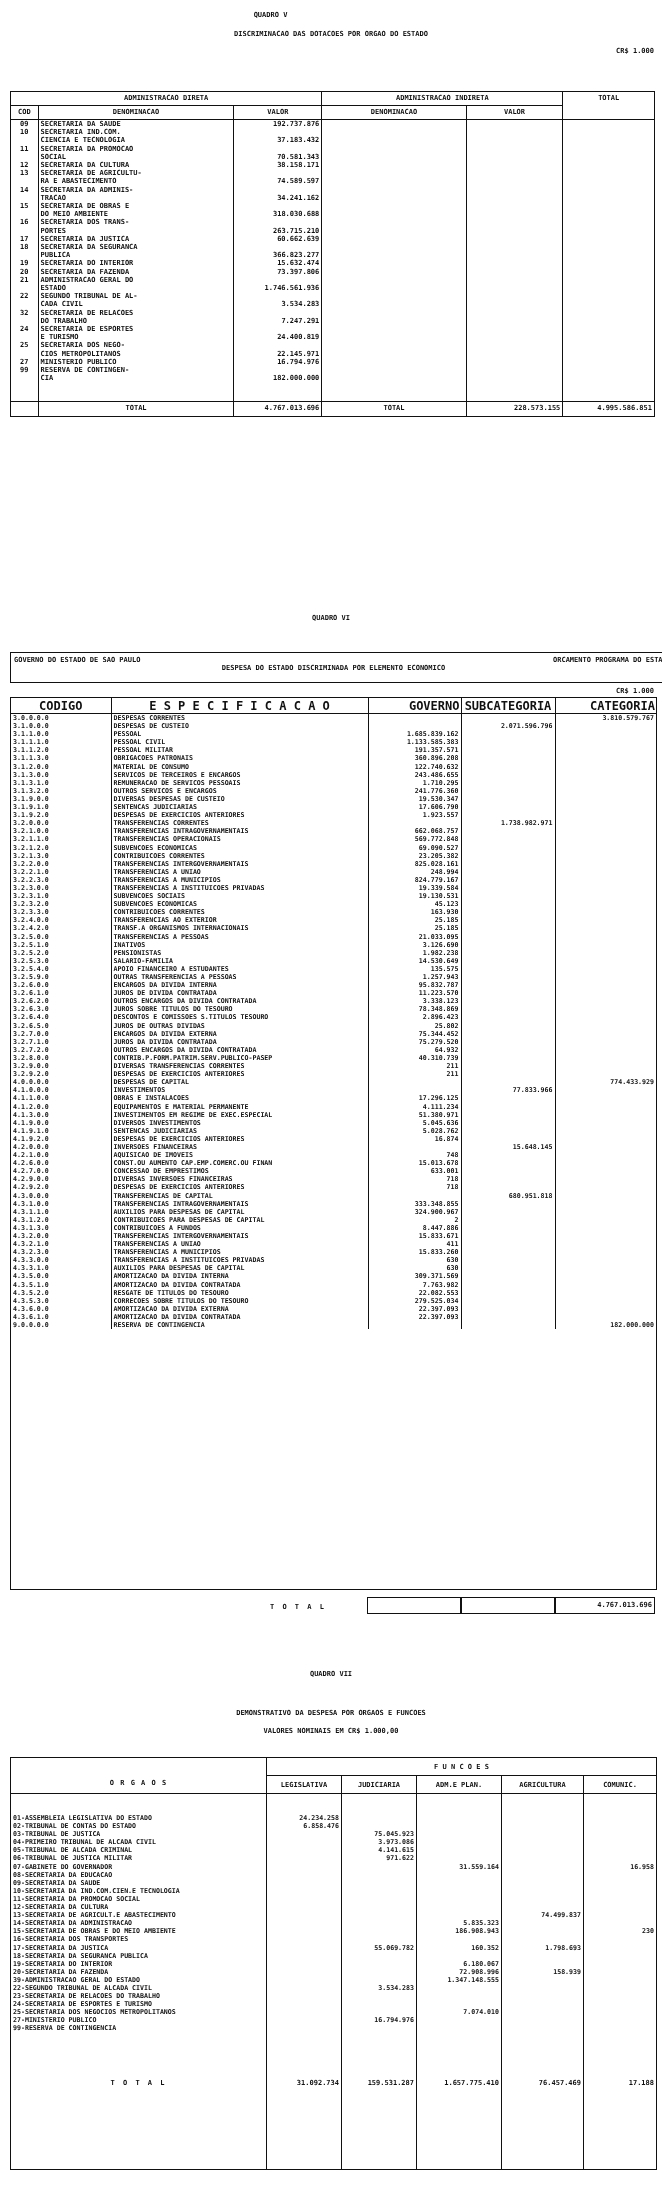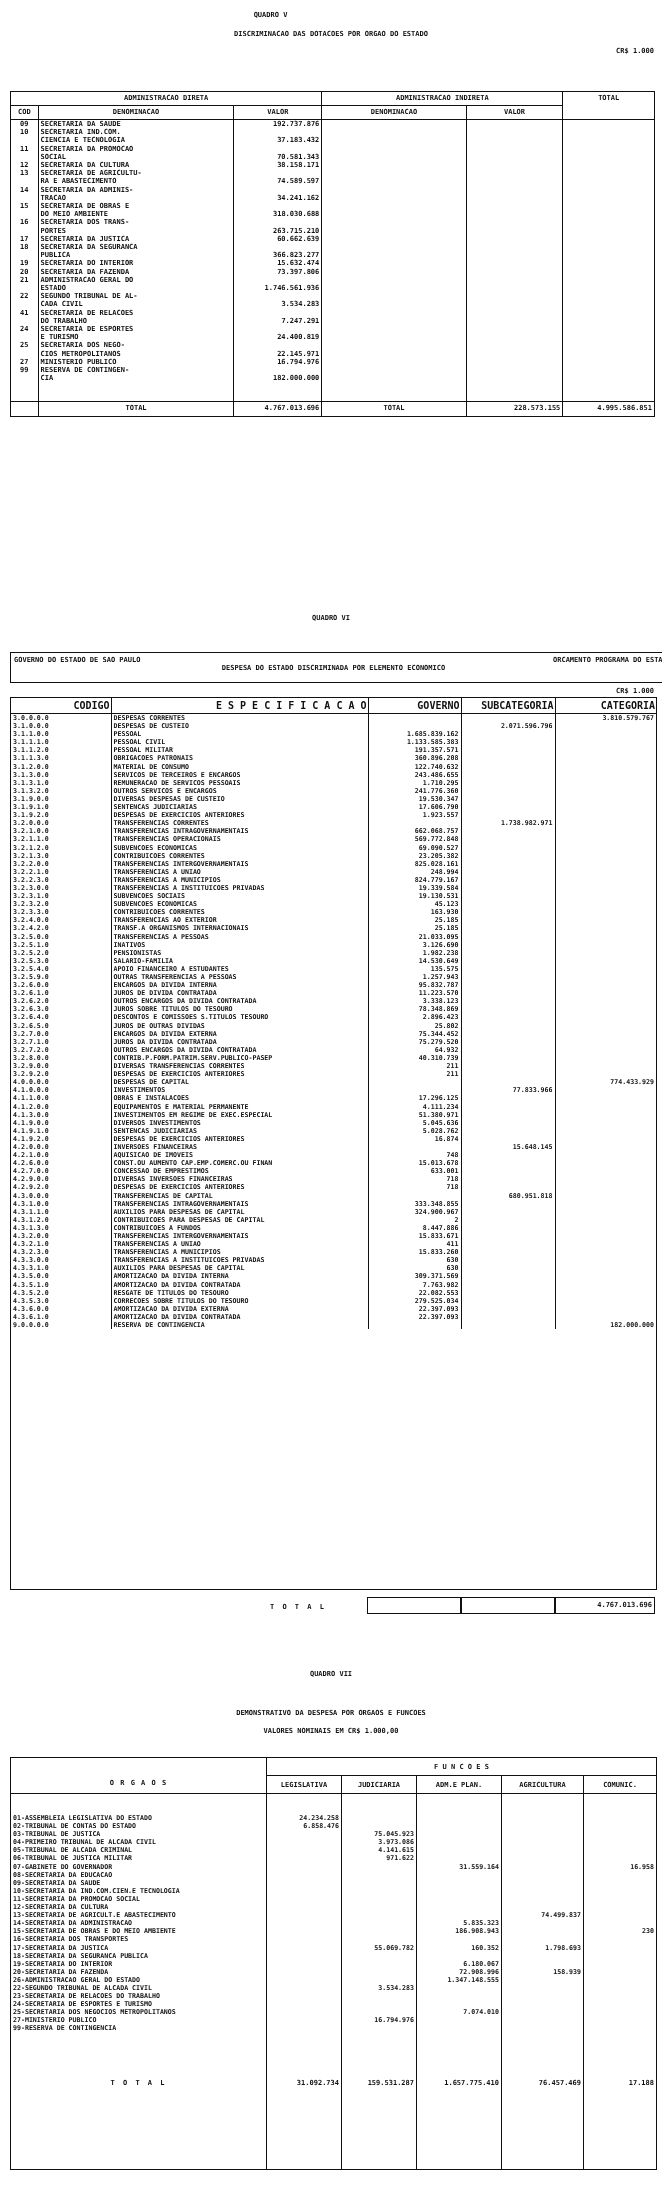--- a/index.html
+++ b/index.html
@@ -8,21 +8,21 @@
   .abs{position:absolute;}
   .center{text-align:center;}
   .right{text-align:right;}
   table{border-collapse:collapse;}
   .box{border:1px solid #111;}
   .t5{position:absolute;left:10px;top:91px;width:645px;}
   .t5 td,.t5 th{border-left:1px solid #111;border-right:1px solid #111;padding:0 2px;vertical-align:top;font-size:7px;line-height:8.2px;}
   .t5 th{border:1px solid #111;font-weight:bold;height:13px;vertical-align:middle;}
   .t5 .tot td{border:1px solid #111;height:14px;vertical-align:middle;}
   .t6 td{padding:0 2px;font-size:6.6px;line-height:8.1px;white-space:nowrap;}
-  .t6 th{border:1px solid #111;height:13px;font-size:10px;font-weight:bold;text-align:right;}
+  .t6 th{border:1px solid #111;height:13px;font-size:12px;font-weight:bold;}
   .vl{border-left:1px solid #111;}
   .t7 td{padding:0 2px;font-size:6.6px;line-height:8.1px;white-space:nowrap;}
 </style>
 </head>
 <body>
 
 <div class="abs center" style="left:0;width:541px;top:11px;">QUADRO V</div>
 <div class="abs center" style="left:0;width:662px;top:30px;">DISCRIMINACAO DAS DOTACOES POR ORGAO DO ESTADO</div>
 <div class="abs right" style="right:8px;top:47px;">CR$ 1.000</div>
 
@@ -228,21 +228,21 @@
       </tr>
       <tr>
         <td class="center"></td>
         <td>CADA CIVIL</td>
         <td class="right">3.534.283</td>
         <td></td>
         <td></td>
         <td></td>
       </tr>
       <tr>
-        <td class="center">41</td>
+        <td class="center">32</td>
         <td>SECRETARIA DE RELACOES</td>
         <td class="right"></td>
         <td></td>
         <td></td>
         <td></td>
       </tr>
       <tr>
         <td class="center"></td>
         <td>DO TRABALHO</td>
         <td class="right">7.247.291</td>
@@ -1080,21 +1080,21 @@
         </tr>
         <tr>
           <td>20-SECRETARIA DA FAZENDA</td>
           <td class="right"></td>
           <td class="right"></td>
           <td class="right">72.908.996</td>
           <td class="right">158.939</td>
           <td class="right"></td>
         </tr>
         <tr>
-          <td>26-ADMINISTRACAO GERAL DO ESTADO</td>
+          <td>39-ADMINISTRACAO GERAL DO ESTADO</td>
           <td class="right"></td>
           <td class="right"></td>
           <td class="right">1.347.148.555</td>
           <td class="right"></td>
           <td class="right"></td>
         </tr>
         <tr>
           <td>22-SEGUNDO TRIBUNAL DE ALCADA CIVIL</td>
           <td class="right"></td>
           <td class="right">3.534.283</td>

